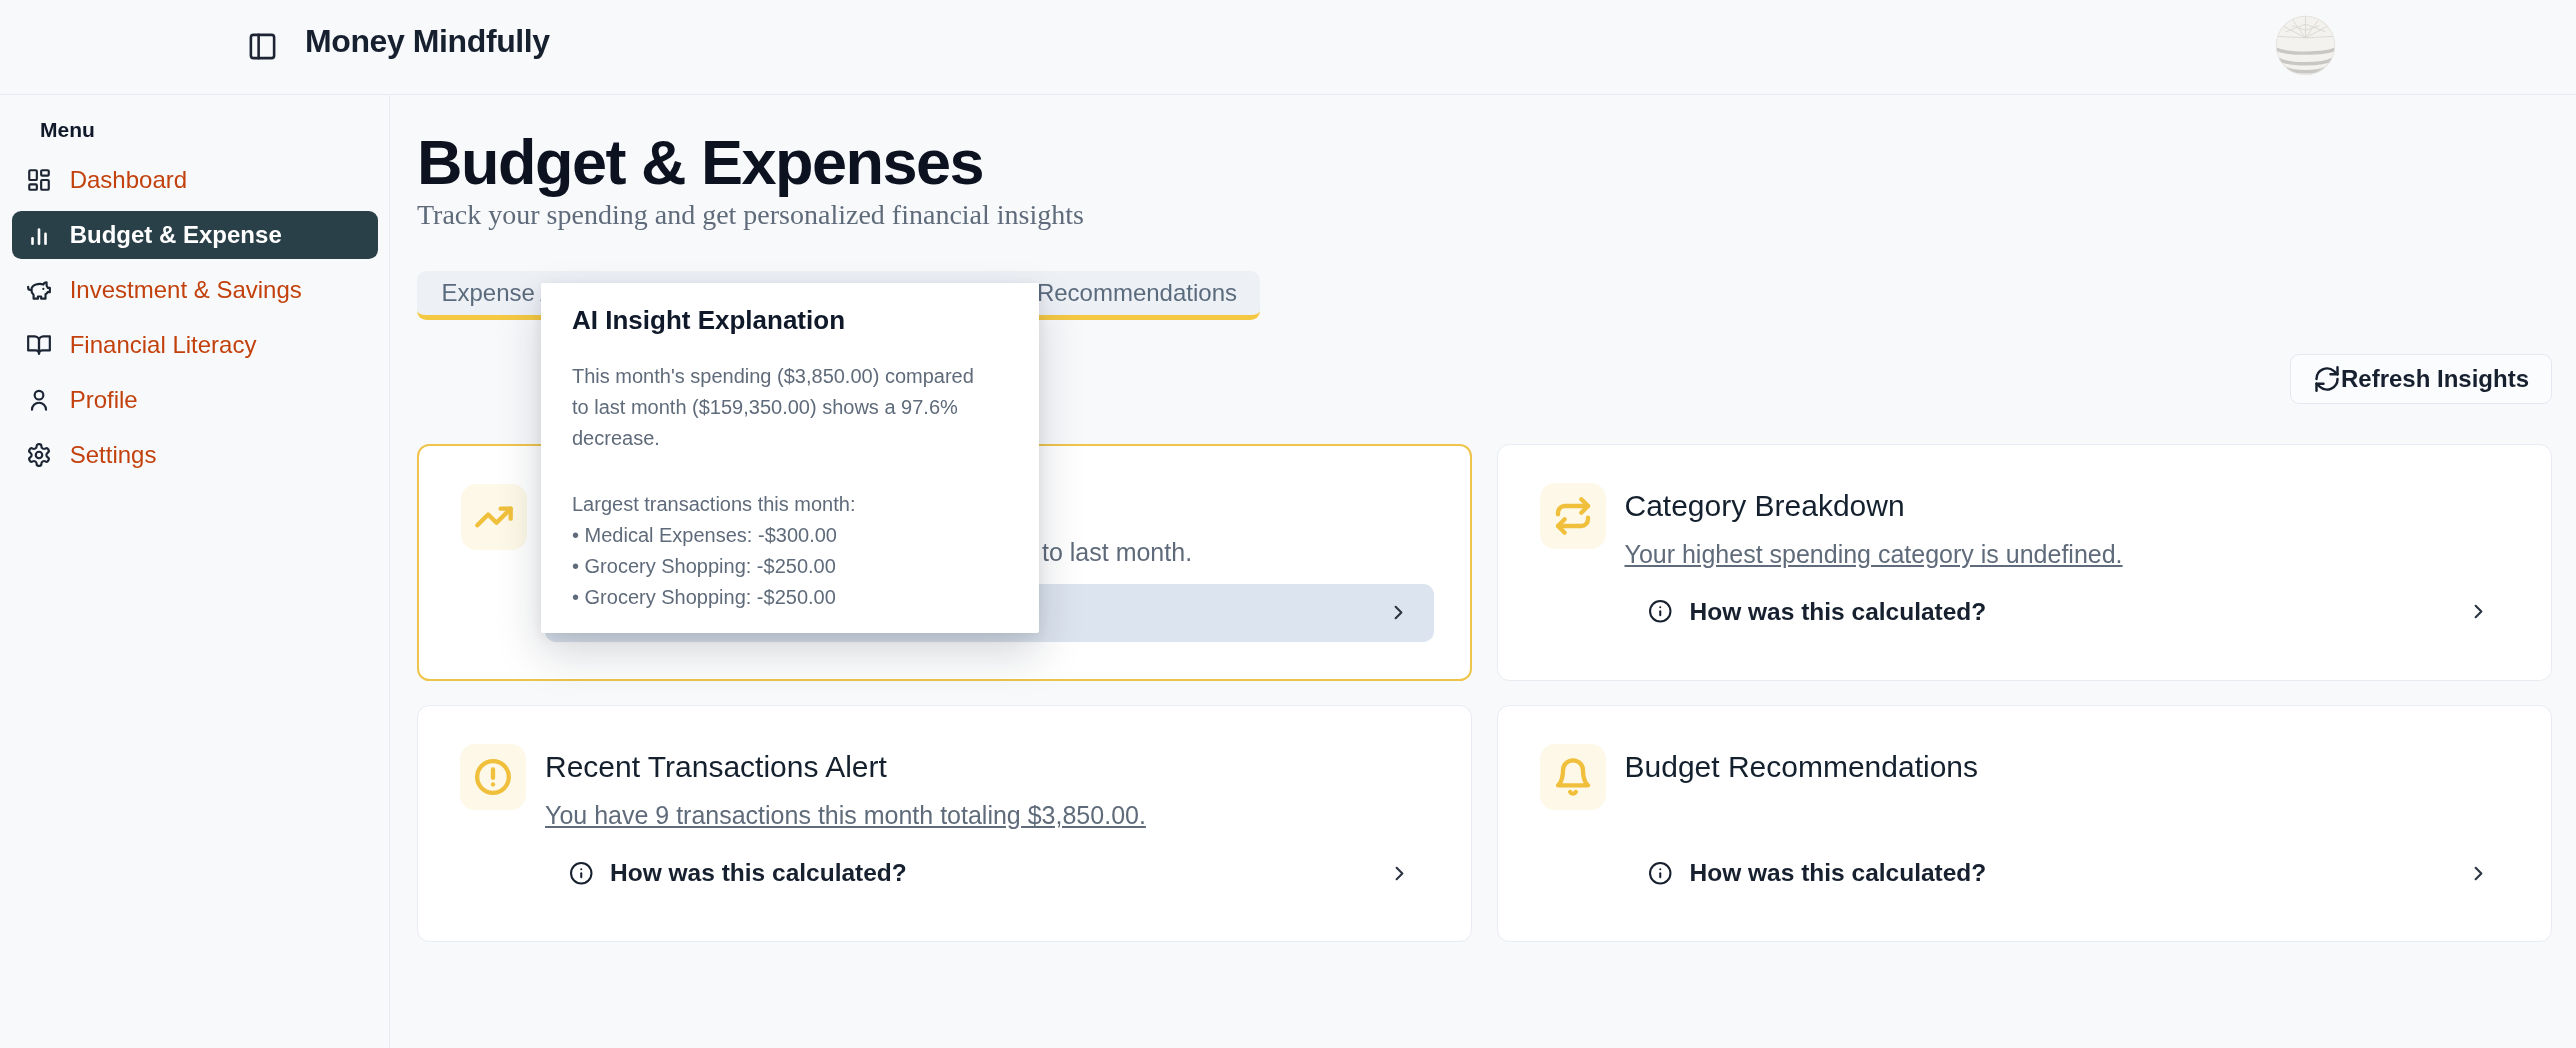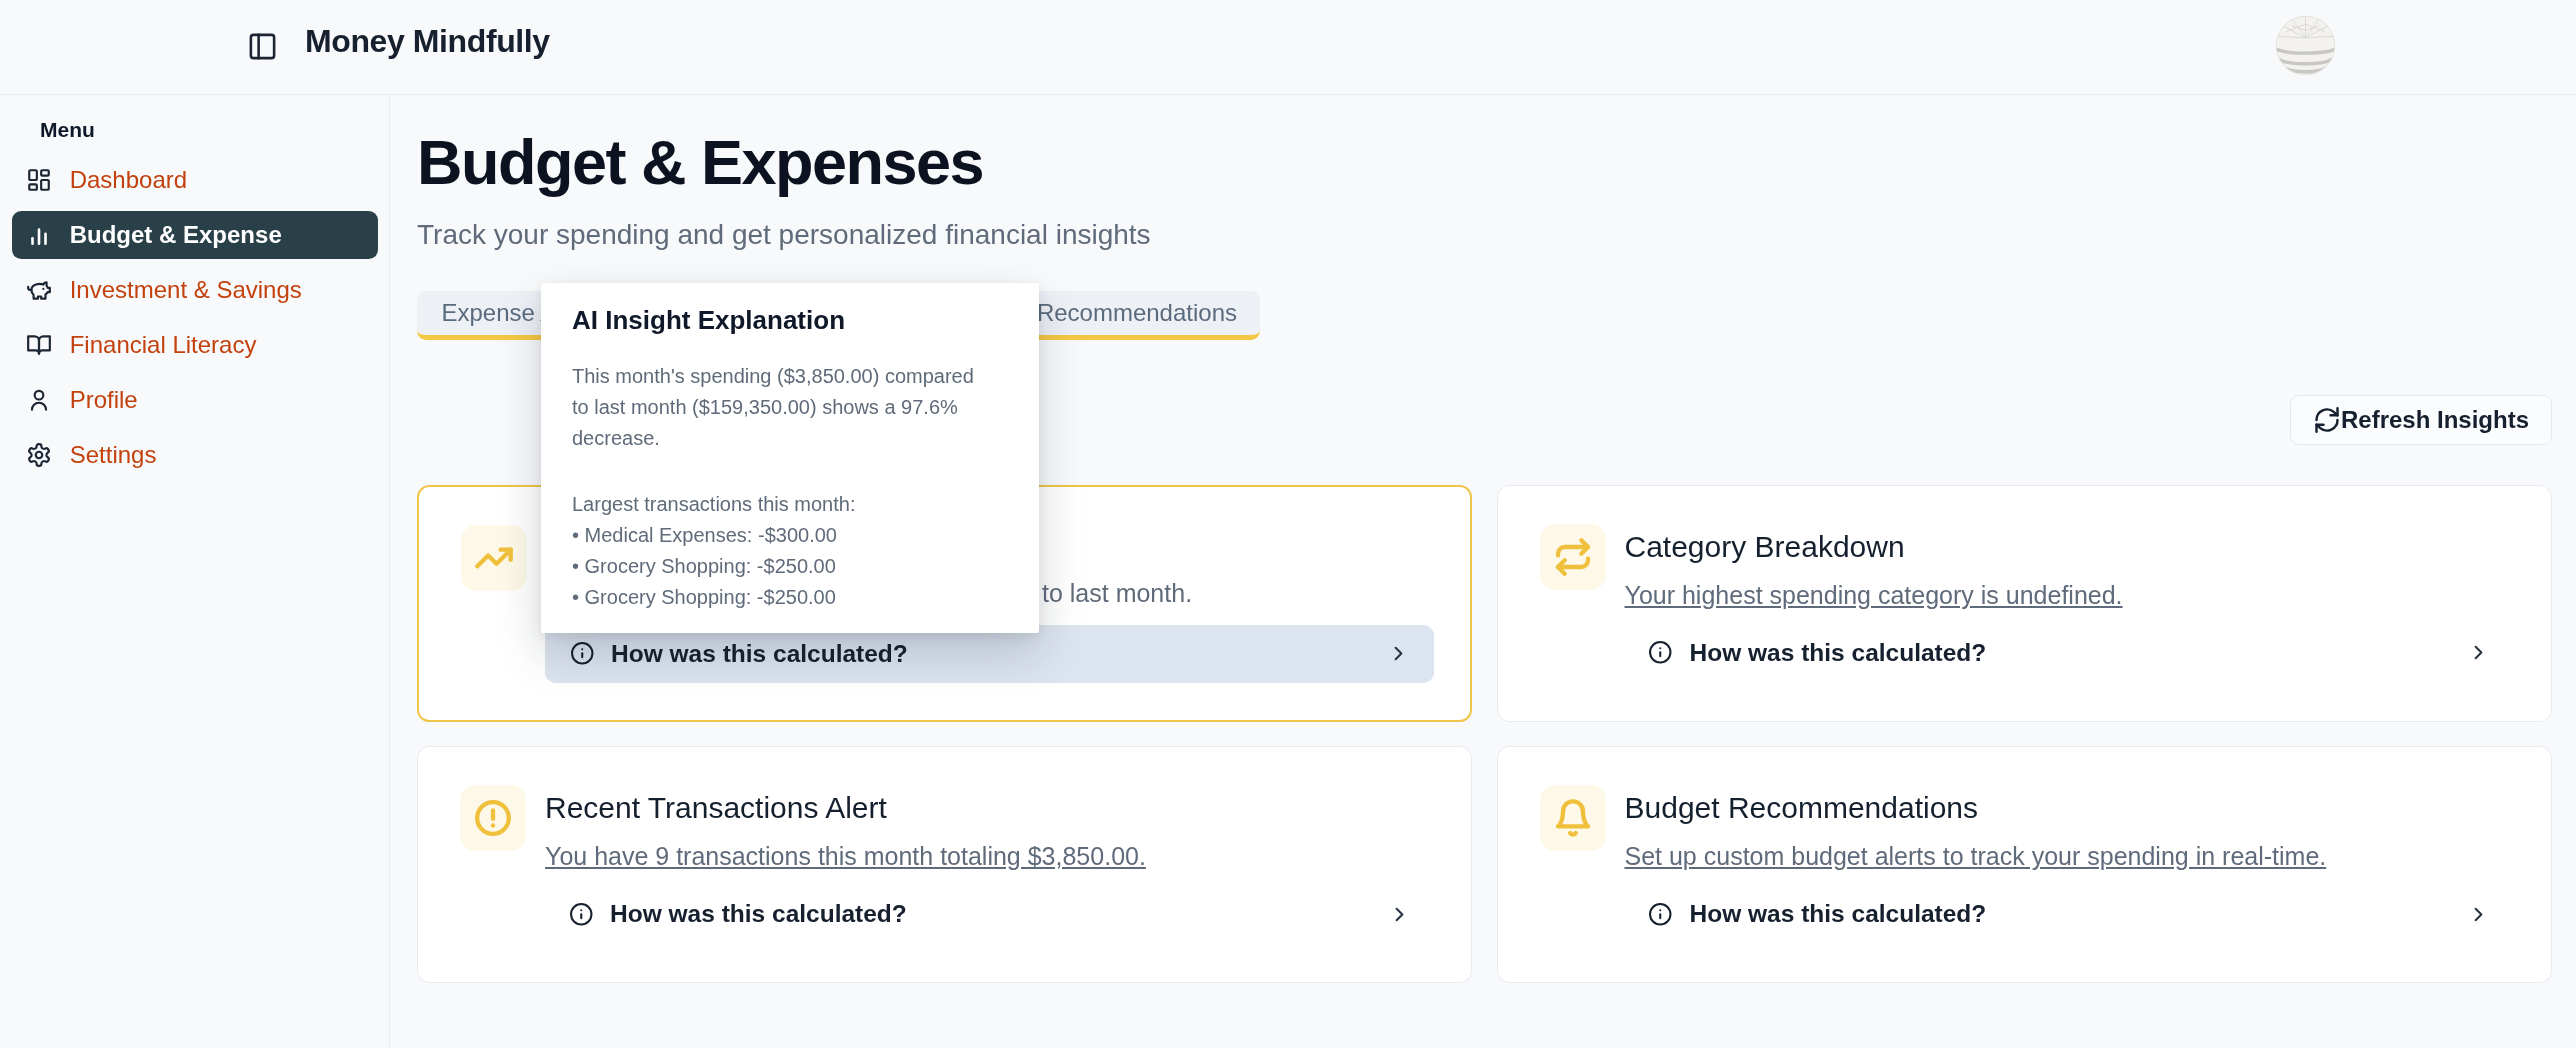--- a/index.html
+++ b/index.html
@@ -18,30 +18,30 @@
   .menu-label{margin:23px 0 0 40px;font-size:21px;font-weight:700;color:#10192A;}
   .nav{margin:14px 11.5px 0 11.5px;}
   .nav-item{height:48px;margin-bottom:7px;border-radius:9.2px;display:flex;align-items:center;gap:17.6px;
             padding:0 14.6px;font-size:24px;color:#c2410c;cursor:pointer;}
   .nav-item .ic{width:26px;height:26px;flex:0 0 26px;display:flex;}
   .nav-item.active{background:#2A4049;color:#FFFFFF;font-weight:700;}
 
   
   .main{position:absolute;left:391px;top:95px;right:0;bottom:0;padding:35px 24.5px 0 26px;box-sizing:border-box;}
   .page-title{font-size:63px;font-weight:700;letter-spacing:-1.5px;color:#0C1220;margin:0;line-height:1.04;}
-  .page-subtitle{margin-top:23px;font-size:28px;color:#5F6B7A;}
+  .page-subtitle{margin-top:3px;font-size:28px;color:#5F6B7A;font-family:Liberation Serif, serif;}
 
   .tabs{margin-top:40px;width:843px;height:49px;background:#EDF0F5;border-radius:9.2px;
         border-bottom:5.4px solid #F5C843;display:flex;justify-content:space-between;align-items:center;
         padding:0 23px 0 24.5px;box-sizing:border-box;}
   .tab{font-size:24px;color:#5B6B7E;font-weight:500;cursor:pointer;white-space:nowrap;}
 
   .refresh-row{margin-top:34px;display:flex;justify-content:flex-end;}
   .refresh-btn{height:48px;padding:0 21.5px;border:1.5px solid #E3E8F0;border-radius:9.2px;background:#FBFCFE;
-               display:flex;align-items:center;gap:0;font-size:24px;font-weight:700;color:#16202E;cursor:pointer;margin-top:21px;}
+               display:flex;align-items:center;gap:0;font-size:24px;font-weight:700;color:#16202E;cursor:pointer;}
 
   .grid{margin-top:40px;display:grid;grid-template-columns:1fr 1fr;gap:24.5px;}
   .card{position:relative;background:#FFFFFF;border:1.5px solid #E8EBF1;border-radius:12.3px;height:235px;}
   .card.highlight{border:2.3px solid #EFC44A;height:233px;}
   .tile{position:absolute;left:42px;top:38px;width:66px;height:66px;border-radius:15.3px;background:#FDF8E7;
         display:flex;align-items:center;justify-content:center;}
   .tile svg{width:40px;height:40px;}
   .card-title{position:absolute;left:127px;top:44px;font-size:30px;font-weight:400;color:#14202E;}
   .card-desc{position:absolute;left:127px;top:95px;font-size:25px;color:#5F6B7A;text-decoration:underline;}
   .frag{position:absolute;left:623px;top:92px;font-size:25px;color:#5F6B7A;}
@@ -285,21 +285,20 @@
       <div class="card">
         <div class="tile">
           <span>
             <svg width="40" height="40" viewBox="0 0 24 24" fill="none" stroke="#F0C03C" stroke-width="2.6" stroke-linecap="round" stroke-linejoin="round">
                 <path d="M6 8a6 6 0 0 1 12 0c0 7 3 9 3 9H3s3-2 3-9"></path>
                 <path d="M10.3 21a1.94 1.94 0 0 0 3.4 0"></path>
               </svg>
           </span>
         </div>
         <div class="card-title">Budget Recommendations</div>
-        <div class="card-desc">Set up custom budget alerts to track your spending in real-time.</div>
         <div class="card-footer">
           <span>
             <svg width="24.5" height="24.5" viewBox="0 0 24 24" fill="none" stroke="#16202E" stroke-width="2" stroke-linecap="round">
                 <circle cx="12" cy="12" r="10"></circle>
                 <path d="M12 16v-4"></path>
                 <path d="M12 8h.01"></path>
               </svg>
           </span>
           <span class="footer-label">How was this calculated?</span>
           <span class="chev">

